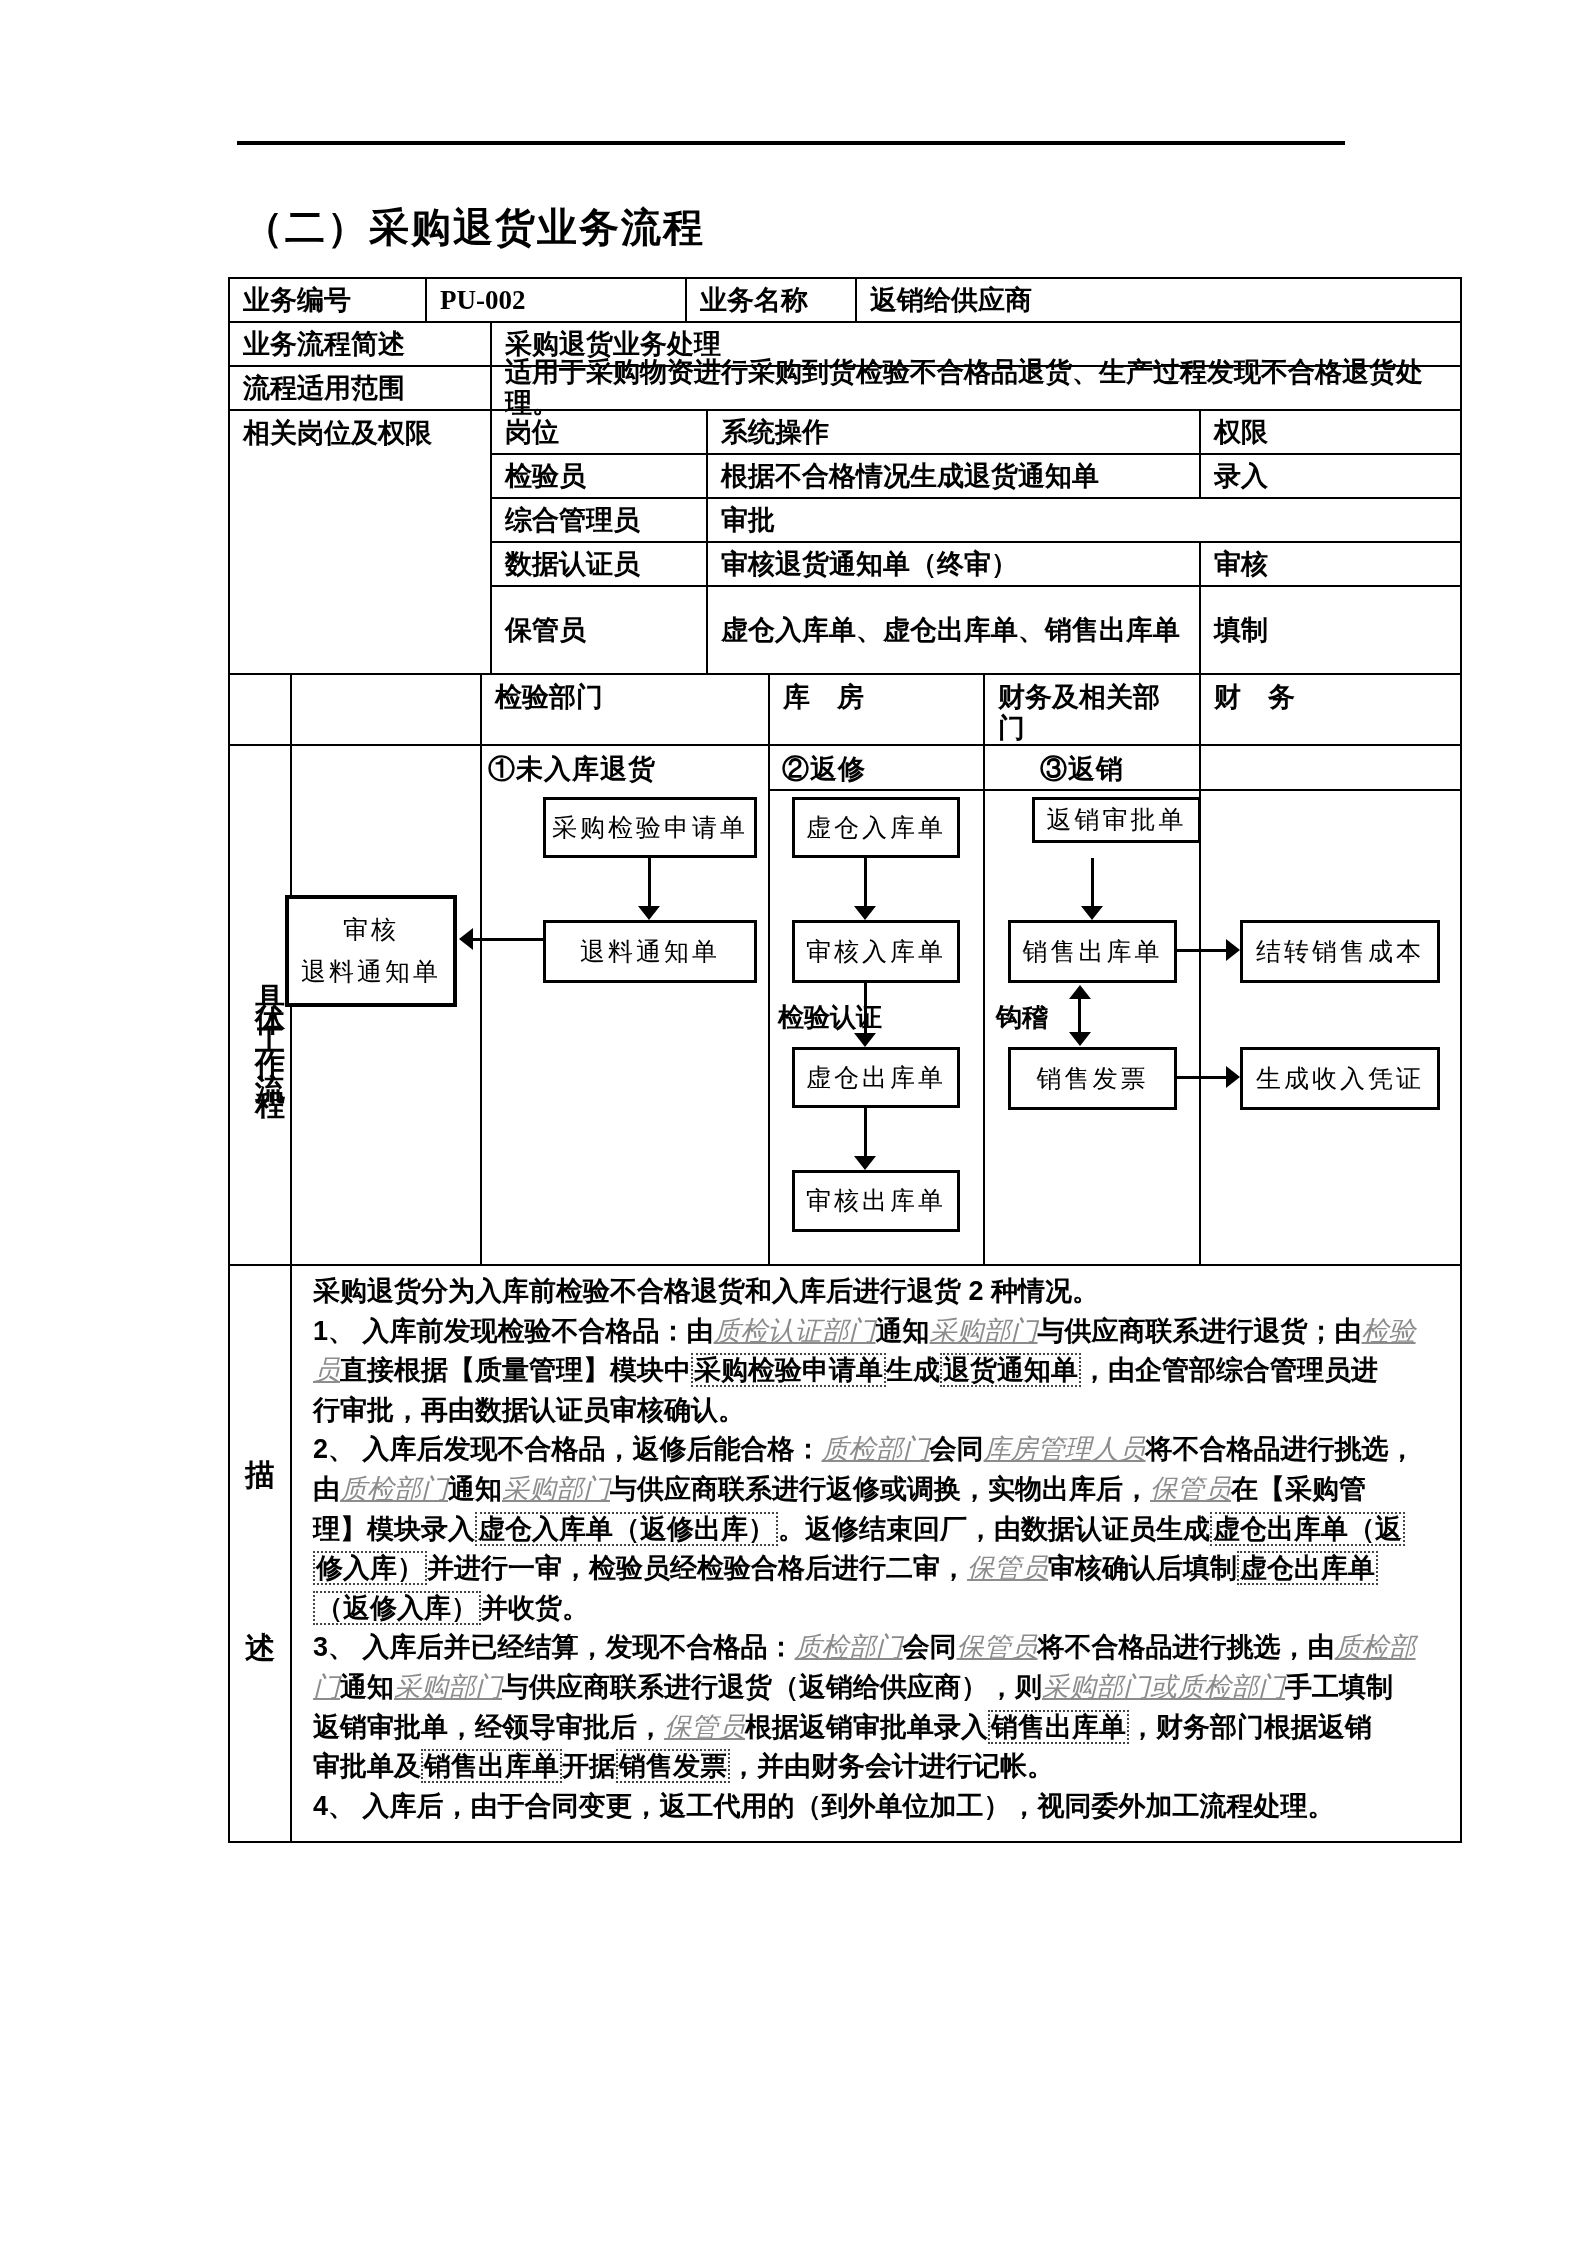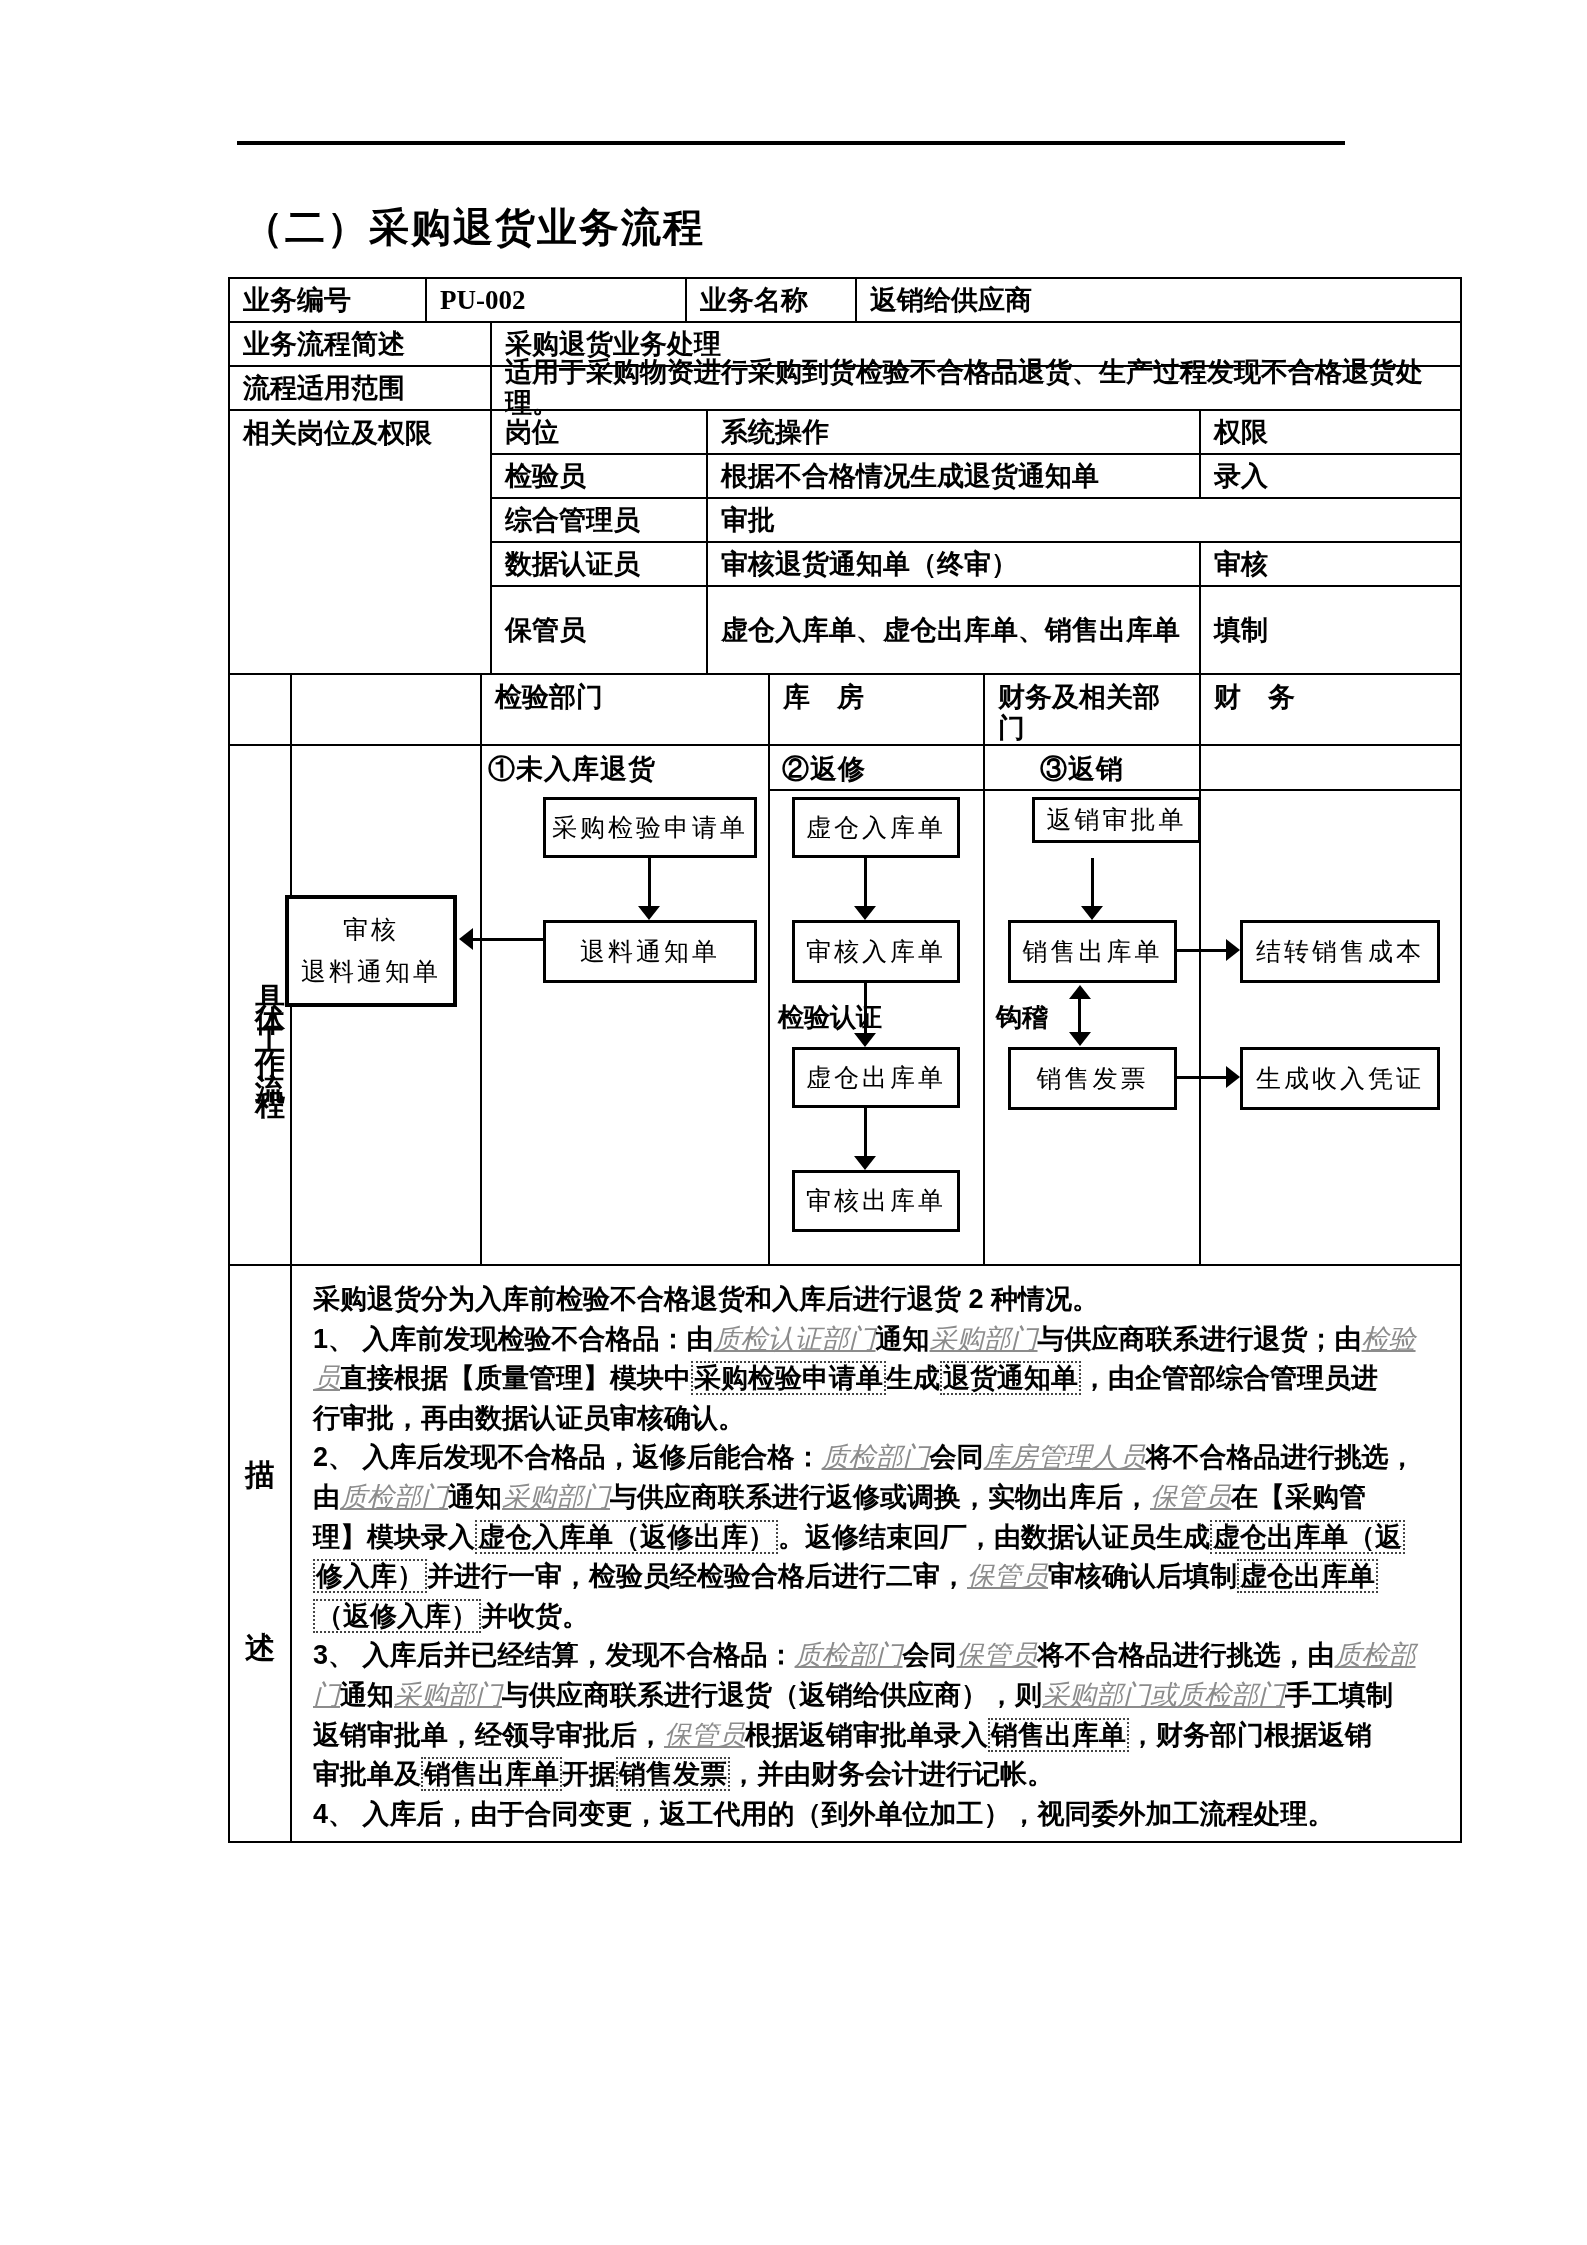--- a/index.html
+++ b/index.html
@@ -25,21 +25,21 @@
   .roles{display:flex;border-bottom:2px solid #000;box-sizing:border-box;height:264px;}
   .roles .lab{align-items:flex-start;padding-top:7px;}
   .rcol{flex:1;display:flex;flex-direction:column;}
   .rrow{display:flex;border-bottom:2px solid #000;box-sizing:border-box;height:44px;flex:none;}
   .rrow:last-child{border-bottom:none;flex:1;}
   .dept{height:71px;}
   .dept .c{align-items:flex-start;padding-top:7px;}
   .flowrow{height:520px;}
   .descrow{flex:1;}
   
-  .desc-wrap{padding:14px 4px 0 8px;}
+  .desc-wrap{padding:6px 4px 0 8px;}
   .dline{font-size:27px;line-height:39.6px;white-space:nowrap;}
   .sg-b{font-weight:700;}
   .sg-role{color:#8c8c8c;font-style:italic;text-decoration:underline;font-weight:400;}
   .sg-doc{font-weight:700;border:2px dotted #444;padding:0 1px;}
   .sidechar{position:absolute;width:60px;text-align:center;font-size:30px;font-weight:700;}
   
   .vlabel{position:absolute;left:228px;top:856px;width:62px;height:340px;
           display:flex;justify-content:center;writing-mode:vertical-rl;text-orientation:upright;
           font-size:30px;font-weight:700;letter-spacing:22px;}
   

